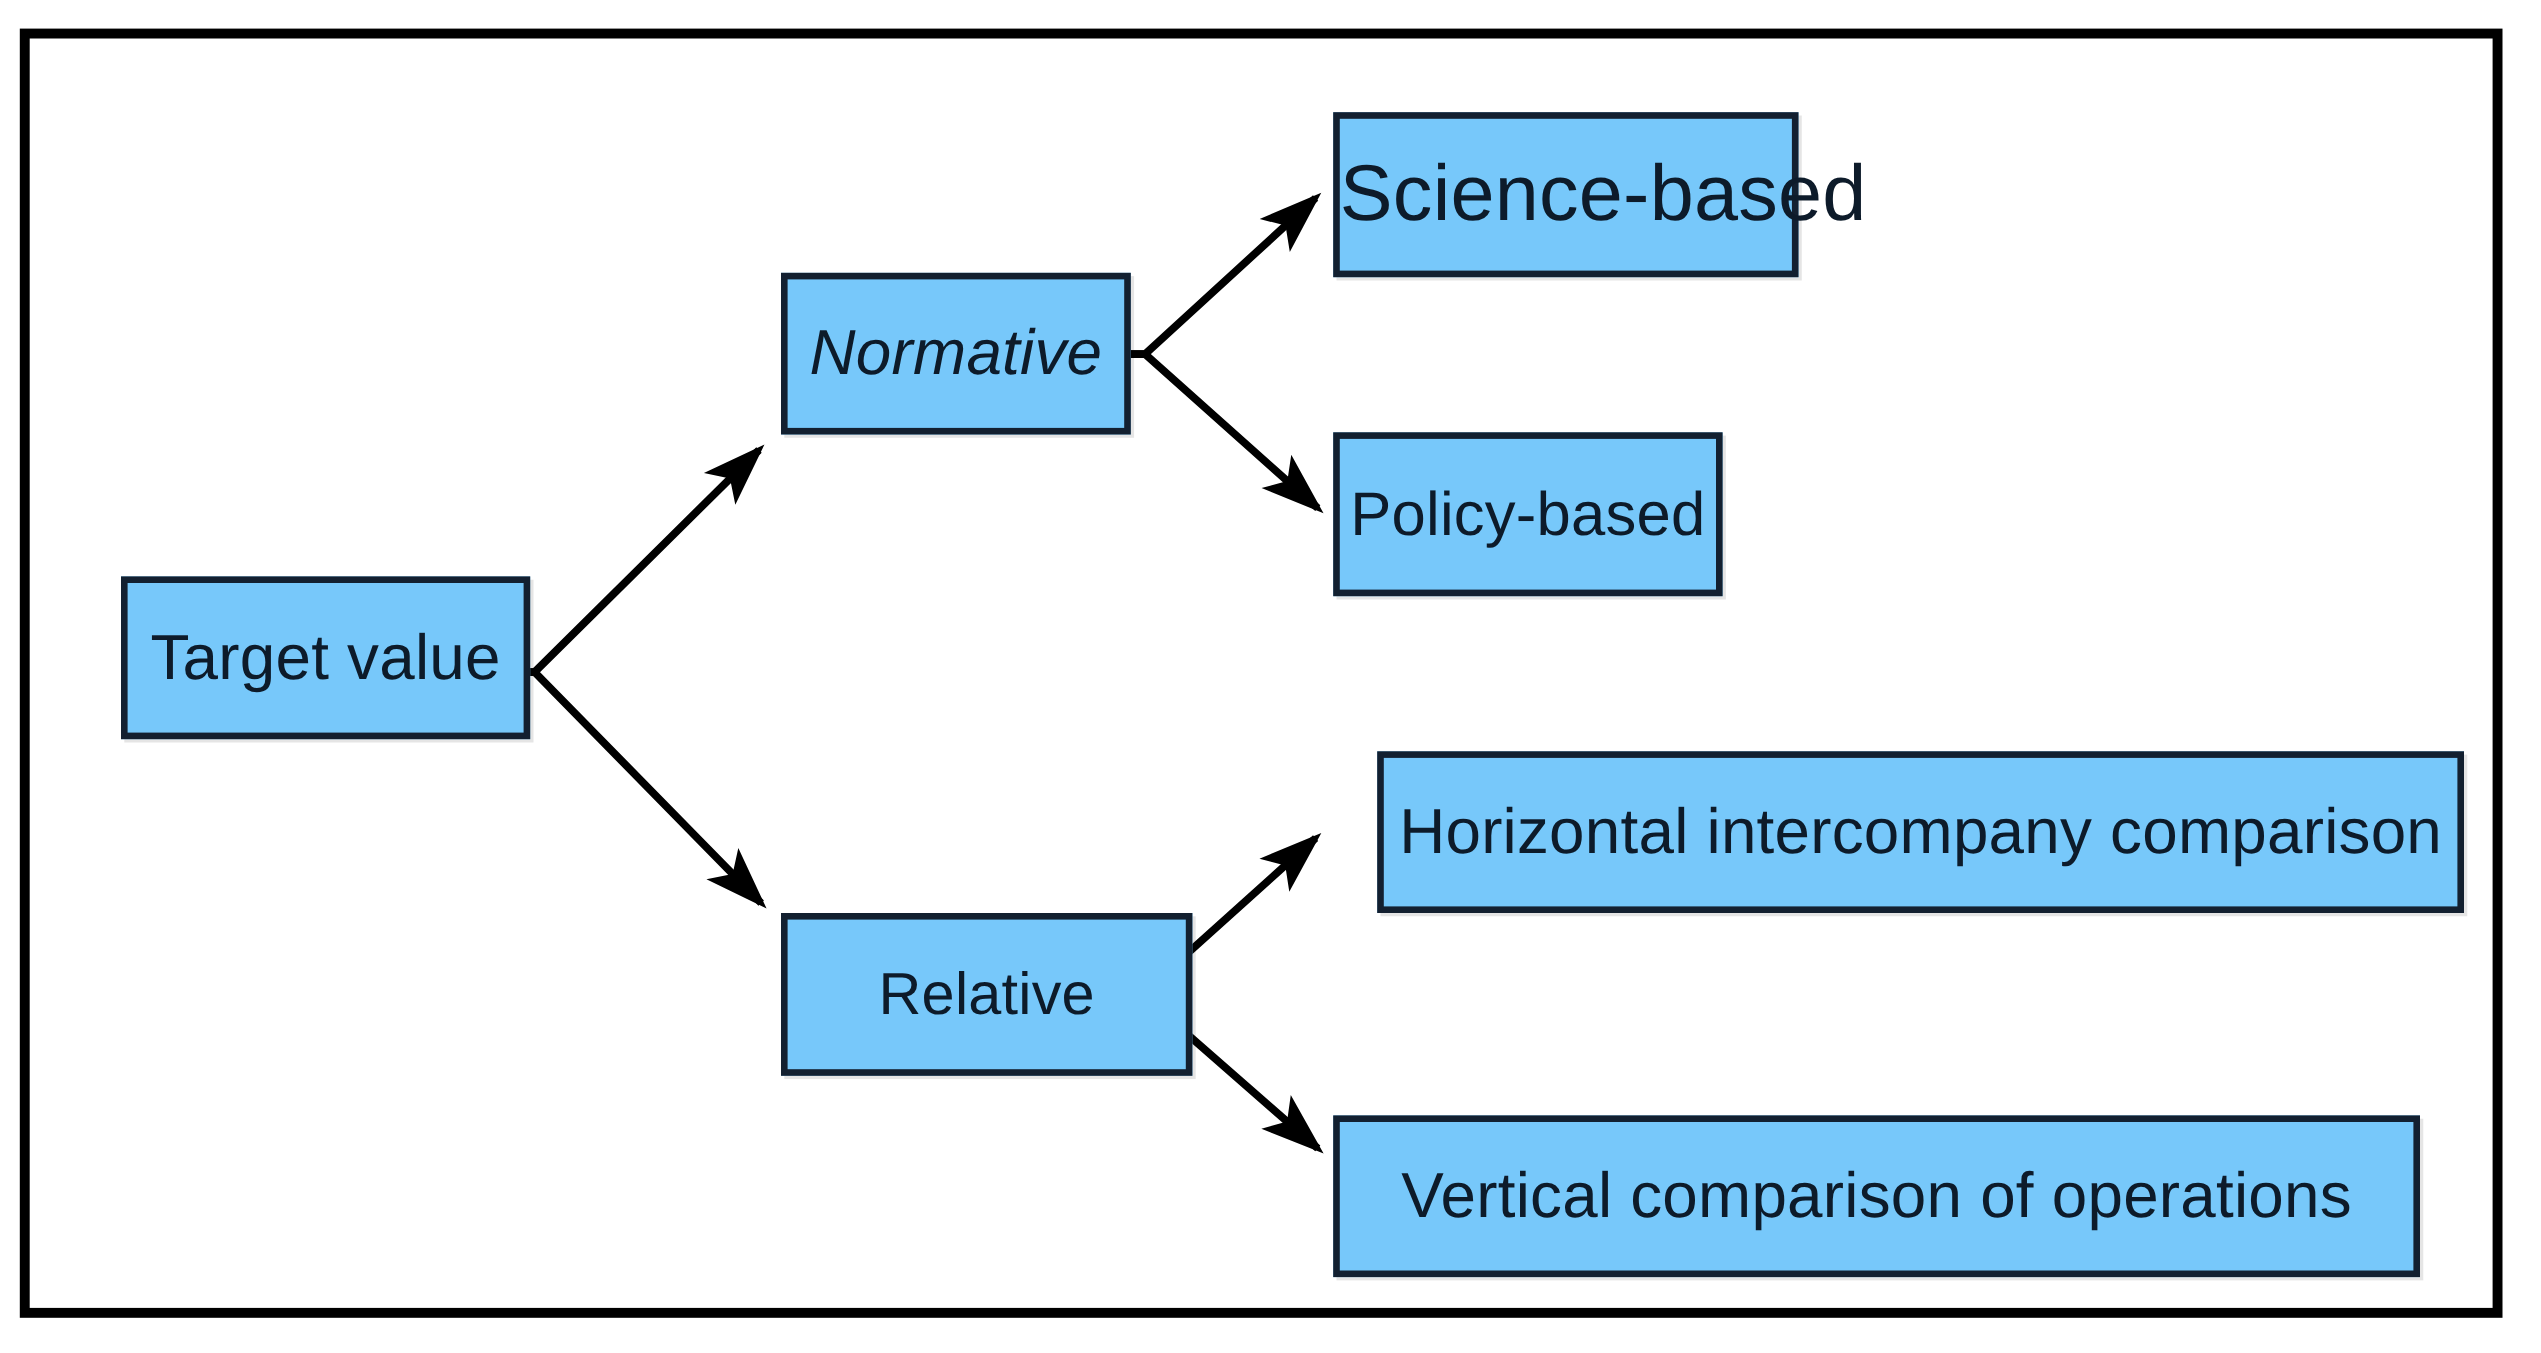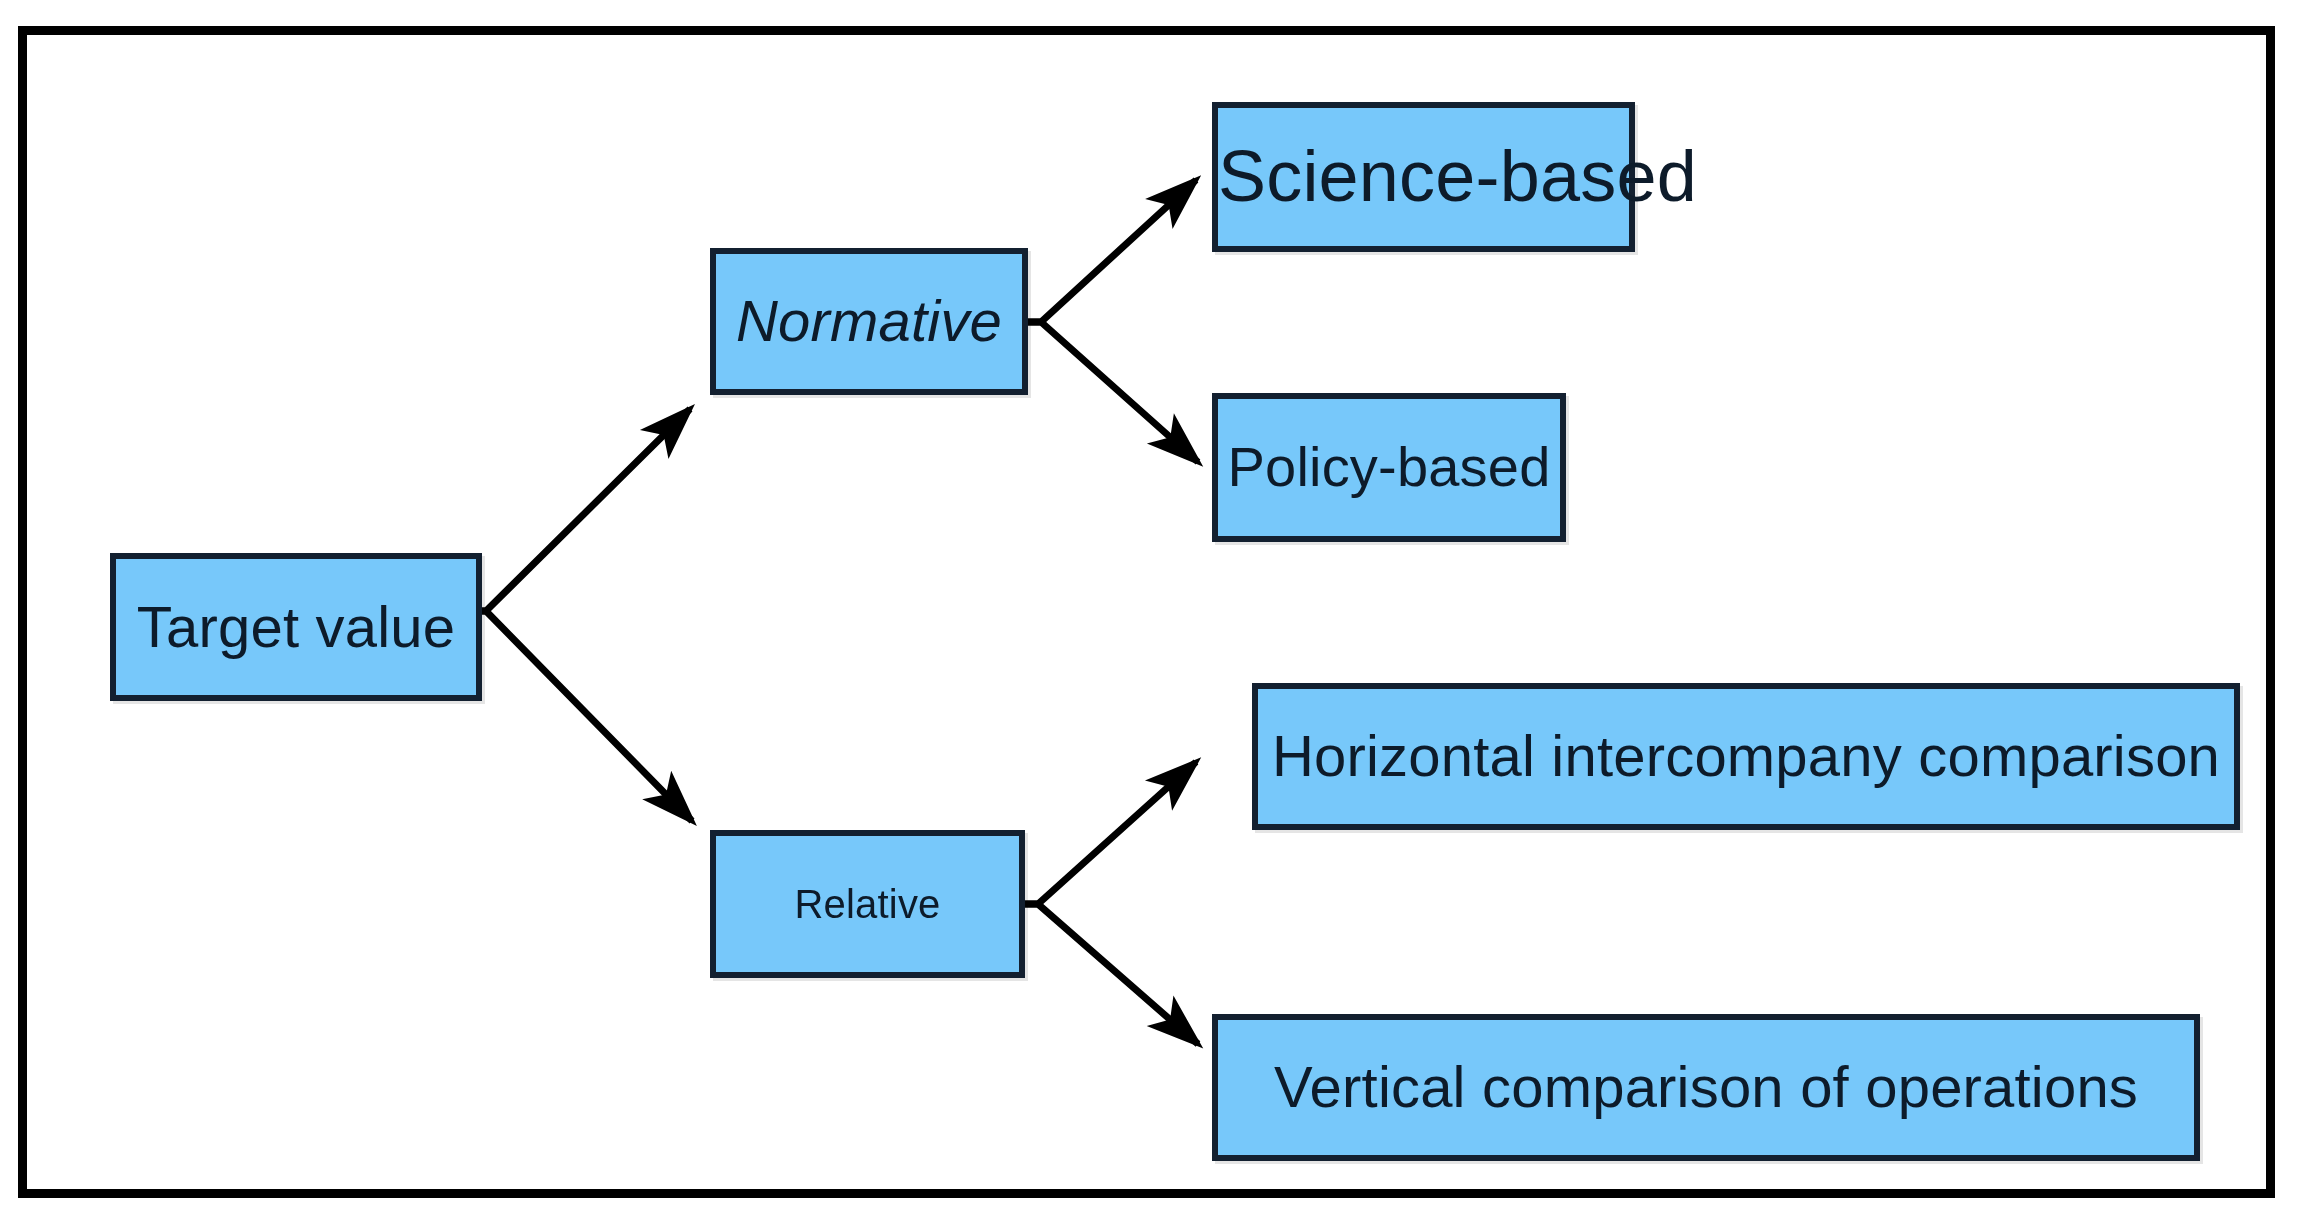--- a/index.html
+++ b/index.html
@@ -53,23 +53,23 @@
     box-shadow: 3px 3px 0 rgba(0,0,0,0.10);
   }
   .node .label {
     width: 100%;
     text-align: center;
     line-height: 1.05;
     white-space: nowrap;
   }
 
   
-  #node-target-value   { left: 110px;  top: 553px;  width: 372px; height: 148px; font-size: 58px; }
+  #node-target-value   { left: 110px;  top: 524px;  width: 372px; height: 148px; font-size: 58px; }
   #node-normative      { left: 710px;  top: 248px;  width: 318px; height: 147px; font-size: 58px; font-style: italic; }
-  #node-relative       { left: 710px;  top: 830px;  width: 315px; height: 148px; font-size: 40px; align-items: center; }
+  #node-relative       { left: 710px;  top: 830px;  width: 374px; height: 148px; font-size: 54px; align-items: center; }
   #node-science-based  { left: 1212px; top: 102px;  width: 423px; height: 150px; font-size: 72px; }
   #node-policy-based   { left: 1212px; top: 393px;  width: 354px; height: 149px; font-size: 56px; }
   #node-horizontal     { left: 1212px; top: 683px;  width: 988px; height: 147px; font-size: 58px; margin-left: 40px; }
   #node-vertical       { left: 1212px; top: 1014px;  width: 988px; height: 147px; font-size: 58px; }
 
   #node-horizontal .label,
   #node-vertical .label { text-align: center; }
 </style>
 </head>
 <body>

